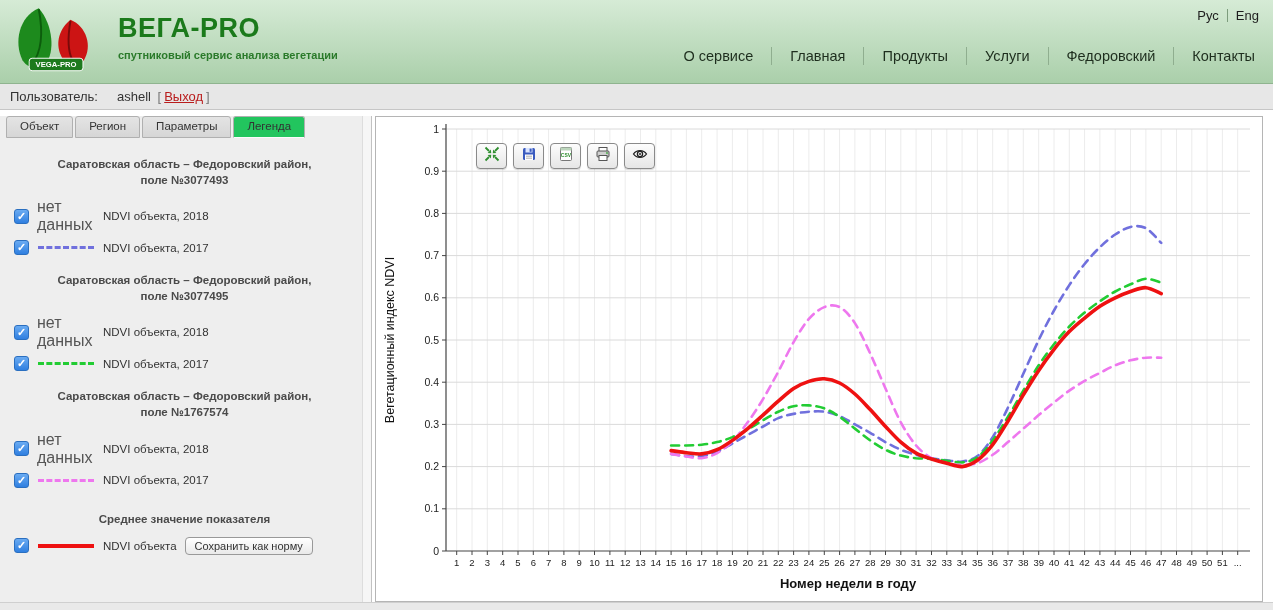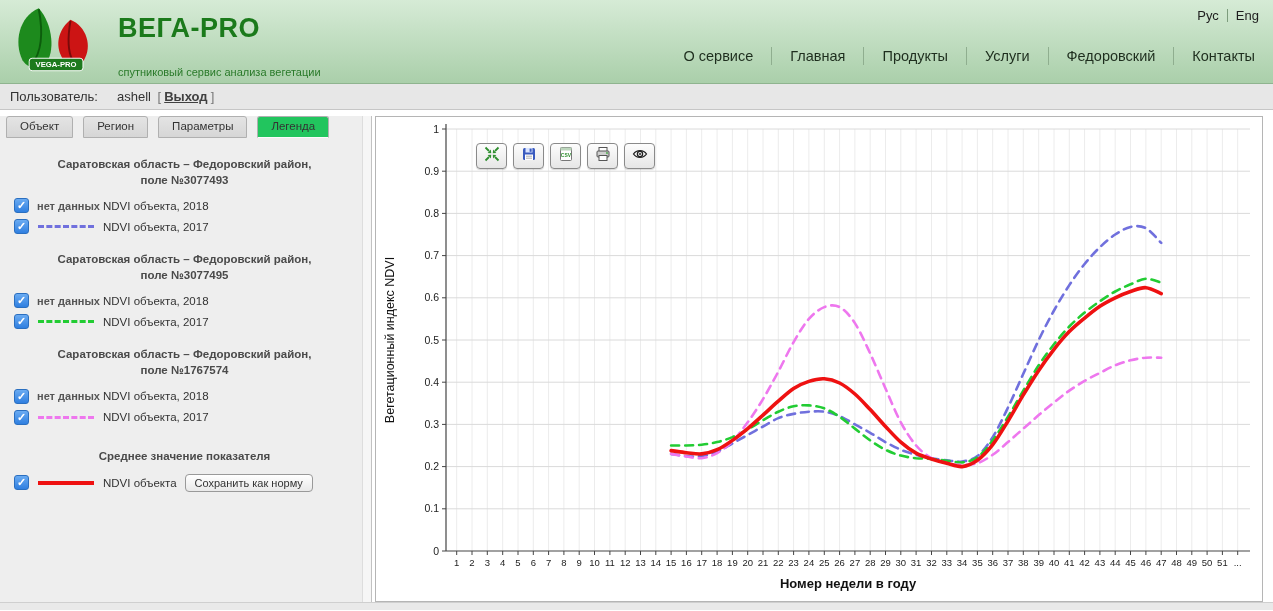--- a/index.html
+++ b/index.html
@@ -11,69 +11,69 @@
   }
   
   .header {
     position:relative; height:84px;
     background:linear-gradient(#d6ebd6, #aacfaa);
     border-bottom:1px solid #8fb48f;
   }
   .logo { position:absolute; left:10px; top:4px; }
   .title-block { position:absolute; left:118px; top:13px; }
   .app-title { font-size:27px; font-weight:bold; color:#1b7a1b; letter-spacing:.5px; }
-  .app-subtitle { font-size:11px; font-weight:normal; color:#2a7a2a; margin-top:22px; }
+  .app-subtitle { font-size:11px; font-weight:bold; color:#2a7a2a; margin-top:5px; }
   .lang { position:absolute; right:14px; top:8px; font-size:13px; color:#1e1e1e; display:flex; align-items:center; }
   .lang .sep { width:1px; height:13px; background:#7d9c7d; margin:0 8px; }
   .nav { position:absolute; right:14px; top:47px; display:flex; }
   .nav-item {
     padding:0 18px; font-size:14.5px; color:#1e2e1e; cursor:pointer;
     border-right:1px solid #8fae8f; line-height:18px;
   }
   .nav-item:last-child { border-right:none; padding-right:4px; }
   
   .userbar {
     height:26px; line-height:26px; background:#e7e7e7;
     border-bottom:1px solid #c6c6c6; padding-left:10px;
     font-size:13px; color:#333;
   }
   .userbar .uname { margin-left:19px; }
   .userbar .bracket { color:#777; margin:0 3px; }
-  .userbar .logout { color:#404040; text-decoration:underline; cursor:pointer;font-weight:bold; }
+  .userbar .logout { color:#b91c1c; text-decoration:underline; cursor:pointer; }
   
   .main { height:492px; padding-top:6px; display:flex; align-items:flex-start; }
   .footer-strip { height:8px; background:#e9e9e9; border-top:1px solid #cfcfcf; }
   
   .sidebar {
     position:relative; width:372px; height:486px; flex:0 0 auto;
     background:#eeeeee; border-right:1px solid #c2c2c2; margin-right:3px;
   }
   .tabs { display:flex; padding:0 0 0 6px; height:22px; }
   .tab {
     padding:3px 13px; font-size:11.5px; color:#333; cursor:pointer;
     background:linear-gradient(#e4e4e4,#d6d6d6);
-    border:1px solid #b0b0b0; border-radius:3px 3px 0 0; margin-right:10px;
+    border:1px solid #b0b0b0; border-radius:3px 3px 0 0; margin-right:2px;
   }
   .tab.active { background:#22c55e; border-bottom-color:#fbfbfb; }
   .legend { padding:4px 14px 0 12px; }
   .lg-title {
     margin:14px 4px 7px; text-align:center; font-weight:bold;
     font-size:11.5px; color:#4a4a4a; line-height:1.4;
   }
   .lg-row { display:flex; align-items:center; padding:3px 0 3px 2px; font-size:11.5px; color:#333; }
   .cb {
     display:inline-flex; align-items:center; justify-content:center;
     width:15px; height:15px; border-radius:3px; flex:0 0 auto;
     background:linear-gradient(#6aabf2,#2f7fe0); border:1px solid #2a6fc0;
     color:#fff; margin-right:8px; cursor:pointer;
   }
   .cb::after { content:"✓"; font-size:11px; font-weight:bold; line-height:1; }
   .line-sample { width:56px; height:0; border-top:3px dashed var(--c,#888); margin:0 9px 0 1px; flex:0 0 auto; }
   .line-sample.solid { border-top-style:solid; border-top-width:4px; }
-  .nodata { width:66px; font-size:11px; color:#555; flex:0 0 auto;font-weight:bold; }
+  .nodata { width:66px; font-size:16px; color:#555; flex:0 0 auto; }
   .save-norm-btn {
     margin-left:8px; font-size:11px; color:#333; cursor:pointer;
     padding:2px 9px; border:1px solid #999; border-radius:4px;
     background:linear-gradient(#ffffff,#e9e9e9);
     font-family:"Liberation Sans", sans-serif;
   }
   .sb-track {
     position:absolute; right:0; top:0; bottom:0; width:9px;
     background:#f6f6f6; border-left:1px solid #ddd;
   }

